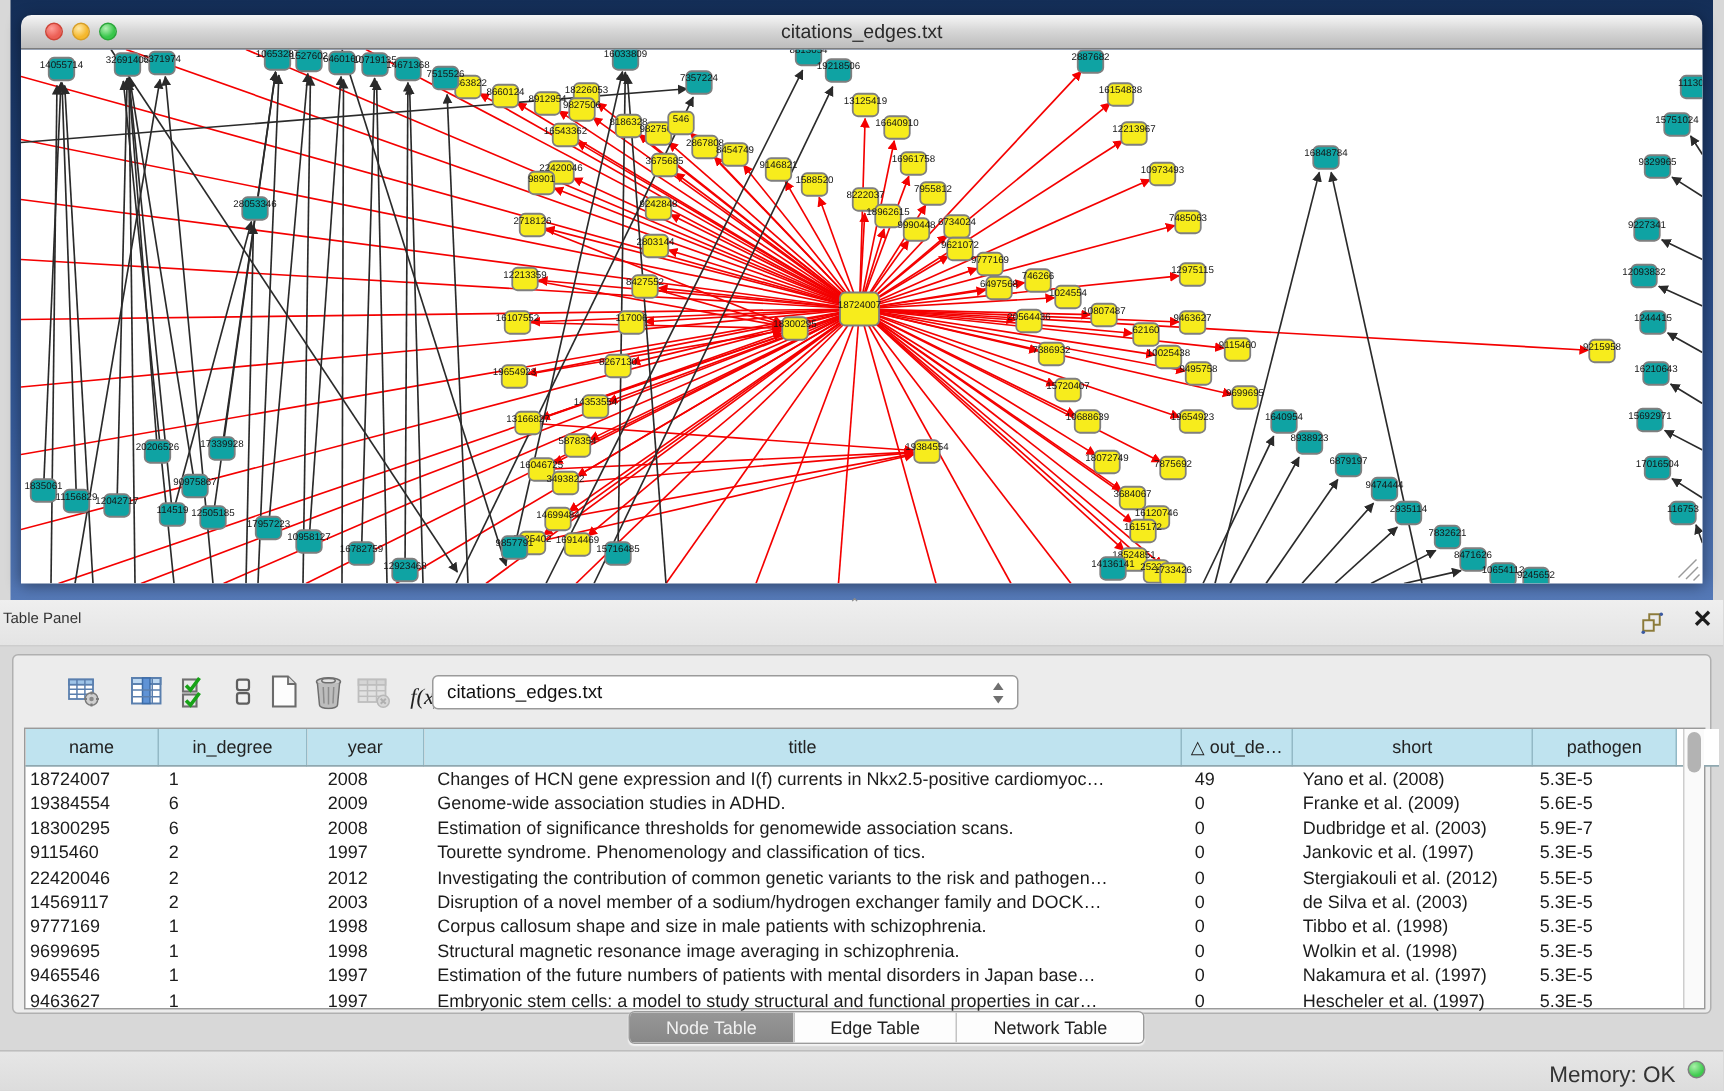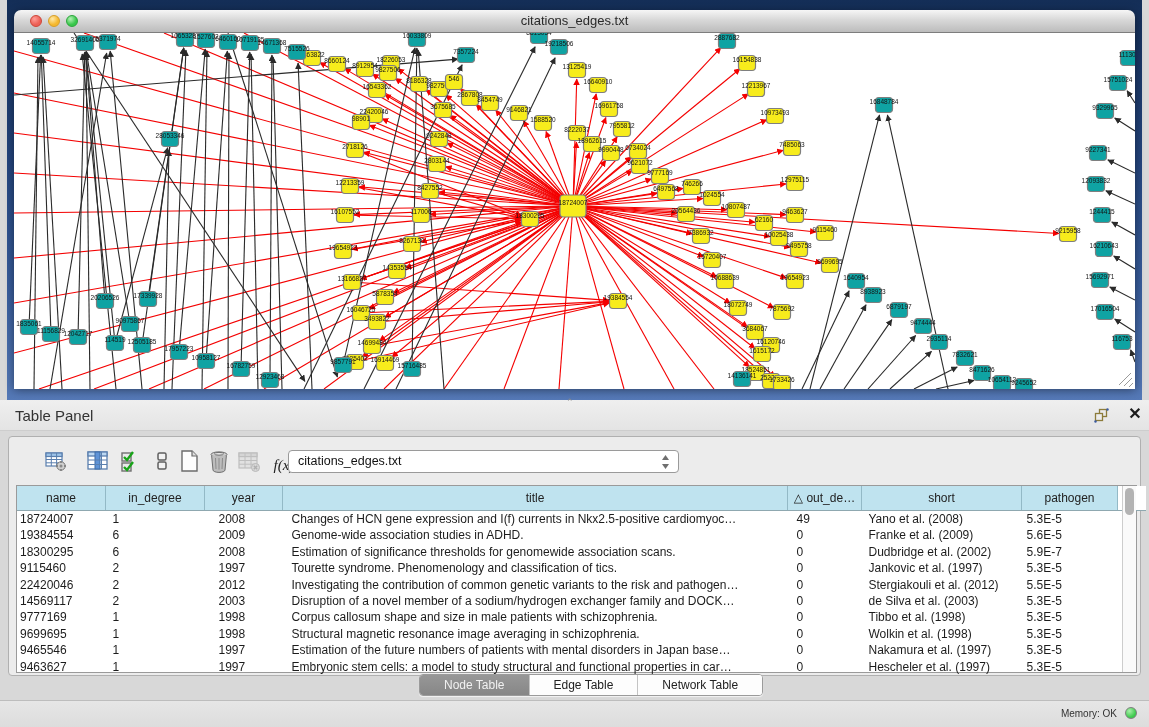--- a/index.html
+++ b/index.html
@@ -19,21 +19,21 @@
   .tl-btn{position:absolute;top:5px;width:12px;height:12px;border-radius:50%;box-sizing:border-box;}
   .tl-red{left:16px;background:radial-gradient(circle at 35% 30%,#ff9d97,#ec5f55 60%);border:1px solid #ce4437;}
   .tl-yellow{left:34px;background:radial-gradient(circle at 35% 30%,#ffe9a8,#f6b families 0%);background:radial-gradient(circle at 35% 30%,#ffe9a8,#f5b82e 60%);border:1px solid #d79e27;}
   .tl-green{left:52px;background:radial-gradient(circle at 35% 30%,#b4f0b4,#38c74b 60%);border:1px solid #2ba63a;}
   .canvas{position:relative;width:1121px;height:356px;background:#ffffff;overflow:hidden;}
   .canvas svg{display:block;}
 
   
   .panel-header{position:absolute;left:0;top:400px;width:1149px;height:30px;
     background:linear-gradient(180deg,#efefef,#e4e4e4);border-bottom:1px solid #cdcdcd;}
-  .panel-header .ph-title{position:absolute;left:15px;top:7px;font-size:15px;color:#333;}
+  .panel-header .ph-title{position:absolute;left:2px;top:7px;font-size:10px;color:#333;}
   .ph-float{position:absolute;left:1093px;top:7px;width:16px;height:16px;cursor:pointer;}
   .ph-close{position:absolute;left:1126px;top:4px;width:18px;height:20px;
     font-size:16px;font-weight:bold;color:#1c1c1c;text-align:center;line-height:20px;cursor:pointer;}
   .splitter-caret{position:absolute;left:566px;top:-3px;font-size:9px;color:#8a8a8a;}
 
   
   .panel-box{position:absolute;left:8px;top:436px;width:1133px;height:240px;
     background:#ececec;border:1px solid #b0b0b0;border-radius:4px;box-sizing:border-box;}
   .tool-btn{position:absolute;top:10px;width:28px;height:28px;border:none;background:transparent;padding:2px;cursor:pointer;}
   .fx-label{font-style:italic;font-family:"Liberation Serif",serif;font-size:15px;color:#222;}
@@ -59,21 +59,21 @@
   .tabs{position:absolute;left:419px;top:674px;display:flex;height:20px;
     border:1px solid #9b9b9b;border-radius:4px;overflow:hidden;background:#fdfdfd;
     box-shadow:0 1px 1px rgba(255,255,255,.7);}
   .tab{padding:0 24px;font-size:12px;line-height:20px;color:#222;background:#fdfdfd;cursor:pointer;}
   .tab + .tab{border-left:1px solid #c4c4c4;}
   .tab.selected{background:linear-gradient(180deg,#979797,#878787);color:#f1f1f1;border-left:none;}
 
   
   .statusbar{position:absolute;left:0;top:700px;width:1149px;height:27px;
     background:linear-gradient(180deg,#e6e6e6,#dcdcdc);border-top:1px solid #bdbdbd;}
-  .mem-label{position:absolute;right:32px;top:7px;font-size:10px;color:#333;}
+  .mem-label{position:absolute;right:32px;top:7px;font-size:15px;color:#333;}
   .mem-dot{position:absolute;right:12px;top:6px;width:12px;height:12px;border-radius:50%;
     background:radial-gradient(circle at 35% 30%,#a9f0a9,#3ecb4e 65%);border:1px solid #7f7f7f;box-sizing:border-box;}
 </style>
 </head>
 <body>
 
 <div class="screen">
 
   <div class="net-region">
     <div class="mac-window">
@@ -906,21 +906,21 @@
               <td class="c5">Franke et al. (2009)</td>
               <td class="c6">5.6E-5</td>
               <td></td>
             </tr>
             <tr>
               <td class="c0">18300295</td>
               <td class="c1">6</td>
               <td class="c2">2008</td>
               <td class="c3">Estimation of significance thresholds for genomewide association scans.</td>
               <td class="c4">0</td>
-              <td class="c5">Dudbridge et al. (2002)</td>
+              <td class="c5">Dudbridge et al. (2003)</td>
               <td class="c6">5.9E-7</td>
               <td></td>
             </tr>
             <tr>
               <td class="c0">9115460</td>
               <td class="c1">2</td>
               <td class="c2">1997</td>
               <td class="c3">Tourette syndrome. Phenomenology and classification of tics.</td>
               <td class="c4">0</td>
               <td class="c5">Jankovic et al. (1997)</td>

